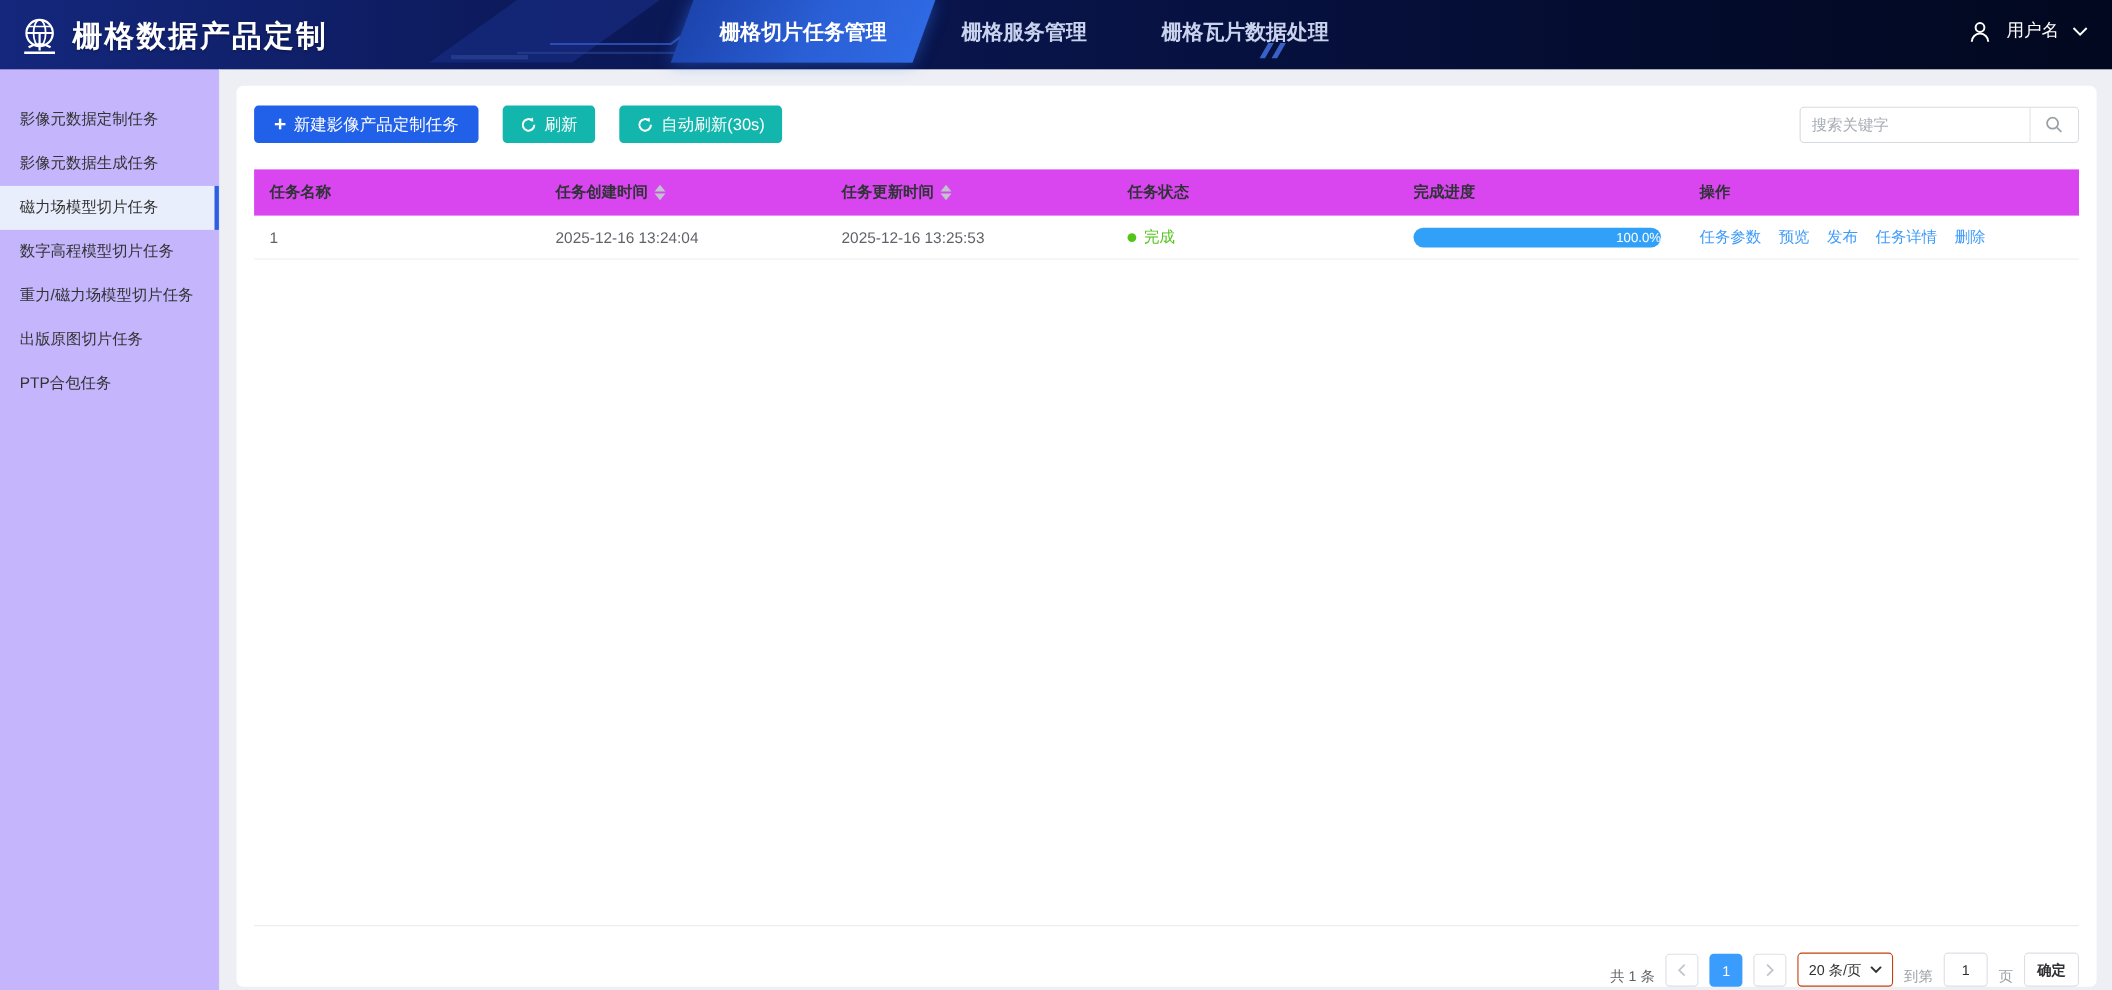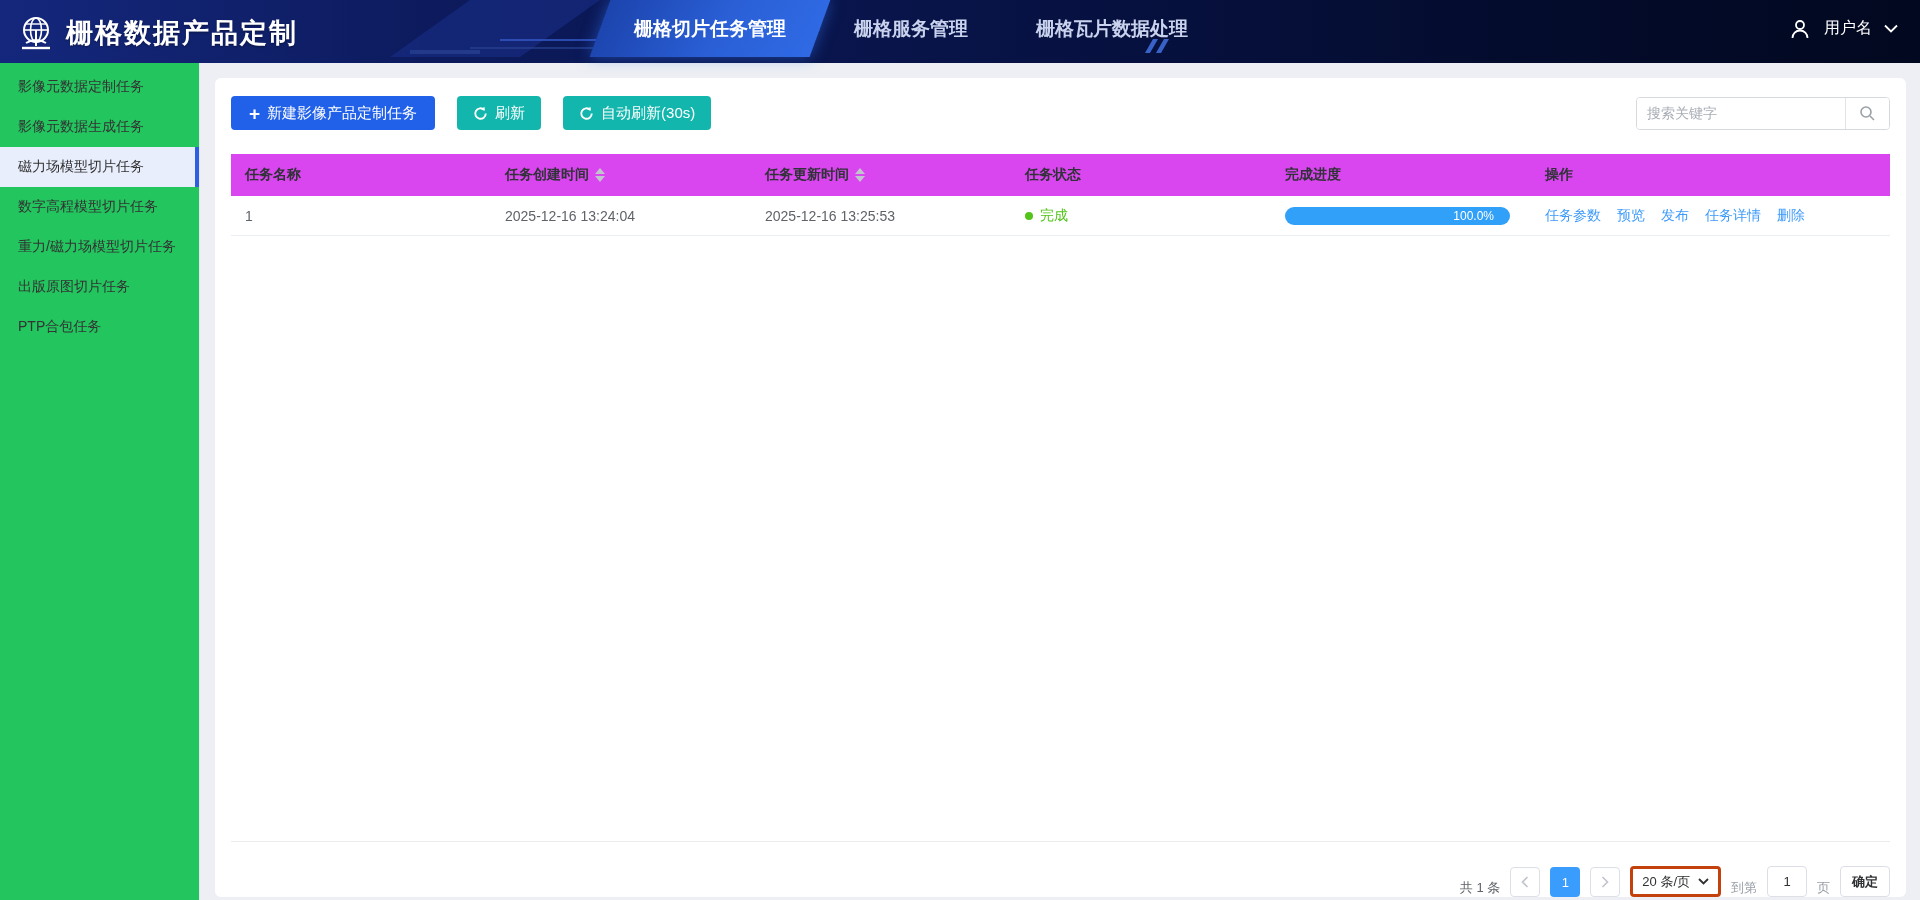--- a/index.html
+++ b/index.html
@@ -8,35 +8,35 @@
 
   
   .header { position:relative; height:68px;
     background:linear-gradient(90deg,#14277c 0%,#0d1b5e 22%,#081347 50%,#040c2e 78%,#02081f 100%);
     border-bottom:3px solid #2f6fe4; display:flex; align-items:center; }
   .brand { display:flex; align-items:center; gap:10px; padding-left:16px; z-index:3; }
   .brand svg { width:40px; height:40px; }
   .app-title { color:#fff; font-size:27px; font-weight:bold; letter-spacing:2px;
     text-shadow:0 1px 2px rgba(0,0,0,.4); white-space:nowrap; }
   .deco { position:absolute; left:350px; top:0; height:57px; width:900px; z-index:1; pointer-events:none; }
-  .nav { position:absolute; left:600px; top:0; height:57px; display:flex; align-items:stretch; z-index:2; }
+  .nav { position:absolute; left:620px; top:0; height:57px; display:flex; align-items:stretch; z-index:2; }
   .tab { position:relative; display:flex; align-items:center; padding:0 34px;
     color:#c9d3ee; font-size:19px; font-weight:bold; cursor:pointer; white-space:nowrap; }
   .tab.active { color:#fff; }
   .tab.active::before { content:""; position:absolute; inset:0; transform:skewX(-20deg);
     background:linear-gradient(100deg,#1c44ad 0%,#2a5fd6 55%,#2f6ae4 100%);
     box-shadow:0 0 14px rgba(47,111,228,.55); }
   .tab span { position:relative; z-index:1; }
   .user { position:absolute; right:22px; top:0; height:57px; display:flex; align-items:center;
     gap:12px; color:#fff; font-size:16px; cursor:pointer; z-index:3; }
   .user svg { display:block; }
 
   
-  .sidebar { position:absolute; left:0; top:63px; bottom:0; width:200px; background:#22c55e;
-    border-right:1px solid #e4e7ee; padding-top:4px; z-index:2; }
+  .sidebar { position:absolute; left:0; top:63px; bottom:0; width:200px; background:#c4b5fd;
+    border-right:1px solid #e4e7ee; padding-top:26px; z-index:2; }
   .side-item { height:40px; display:flex; align-items:center; padding-left:18px;
     font-size:14px; color:#333; cursor:pointer; border-right:4px solid transparent; white-space:nowrap; }
   .side-item.active { background:#e9eefc; border-right-color:#2e5fe2; }
 
   
   .main { position:absolute; left:200px; top:63px; right:0; bottom:0; background:#edeff4; }
   .card { position:absolute; left:15px; top:15px; right:14px; bottom:3px; background:#fff;
     border-radius:6px; display:flex; flex-direction:column; }
 
   .toolbar { display:flex; align-items:center; padding:18px 16px 0 16px; }
@@ -61,33 +61,33 @@
   .sort { display:inline-flex; flex-direction:column; gap:2px; margin-left:6px; cursor:pointer; }
   .sort i { width:0; height:0; border-left:5px solid transparent; border-right:5px solid transparent; }
   .sort .up { border-bottom:6px solid #c0c4cc; }
   .sort .down { border-top:6px solid #c0c4cc; }
   .trow { height:40px; border-bottom:1px solid #ebeef5; }
   .td { display:flex; align-items:center; padding-left:14px; font-size:14px; color:#5f6368; }
   .status-dot { width:8px; height:8px; border-radius:50%; background:#52c41a; margin-right:7px; }
   .status-text { color:#52c41a; font-size:14px; }
   .progress { position:relative; width:225px; height:18px; border-radius:9px; background:#31a0f8;
     display:flex; align-items:center; justify-content:flex-end; }
-  .progress span { color:#fff; font-size:12px; padding-right:16px; }
+  .progress span { color:#fff; font-size:12px; padding-right:0; }
   .actions { display:flex; gap:16px; }
   .actions a { color:#3f9bfa; font-size:14px; text-decoration:none; cursor:pointer; white-space:nowrap; }
 
   .spacer { flex:1; }
 
   .pager { border-top:1px solid #ececec; margin:0 16px; height:56px; display:flex;
     align-items:flex-end; justify-content:flex-end; gap:10px; font-size:13px; color:#5f6368; }
   .pg-btn { width:30px; height:30px; border:1px solid #dcdfe6; border-radius:4px; background:#fff;
     display:flex; align-items:center; justify-content:center; cursor:default; }
   .pg-cur { width:30px; height:30px; border-radius:4px; background:#3a9cfc; color:#fff;
     display:flex; align-items:center; justify-content:center; font-size:13px; cursor:pointer; }
-  .pg-size { height:31px; border:3px solid #c2410c; border-radius:4px; padding:0 9px;
+  .pg-size { height:31px; border:1px solid #c2410c; border-radius:4px; padding:0 9px;
     display:flex; align-items:center; gap:8px; color:#303133; cursor:pointer; background:#fff; }
   .pg-muted { color:#9aa0a8; }
   .pg-input { width:40px; height:31px; border:1px solid #dcdfe6; border-radius:4px;
     text-align:center; font-size:13px; color:#303133; outline:none;
     font-family:"Liberation Sans", sans-serif; }
   .pg-ok { height:31px; border:1px solid #dcdfe6; border-radius:4px; background:#fff;
     padding:0 11px; font-size:13px; font-weight:bold; color:#303133; cursor:pointer;
     font-family:"Liberation Sans", sans-serif; }
 </style>
 </head>

